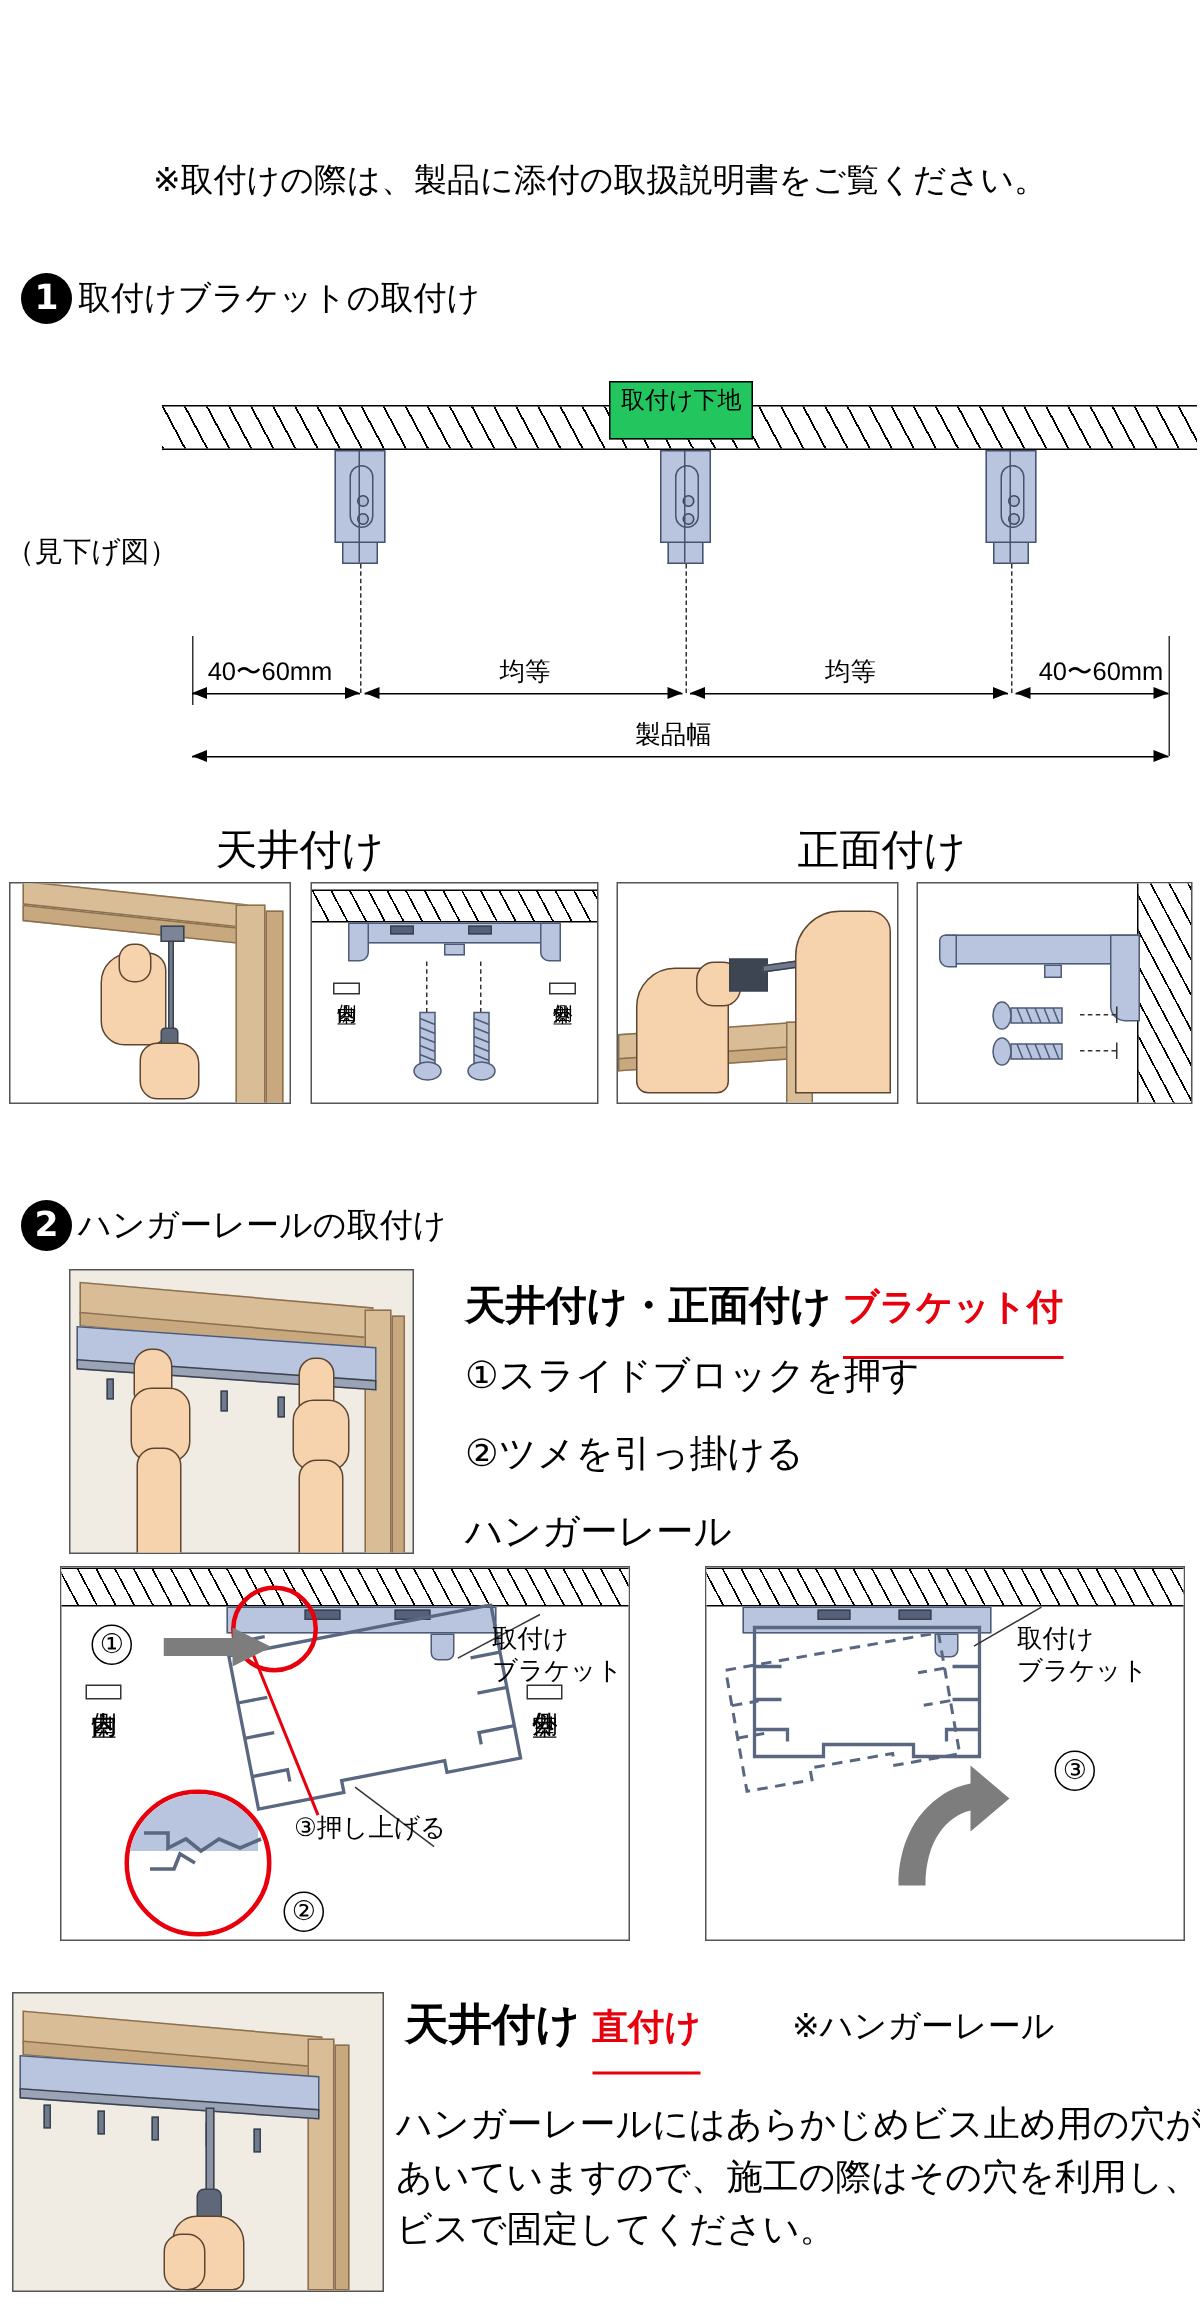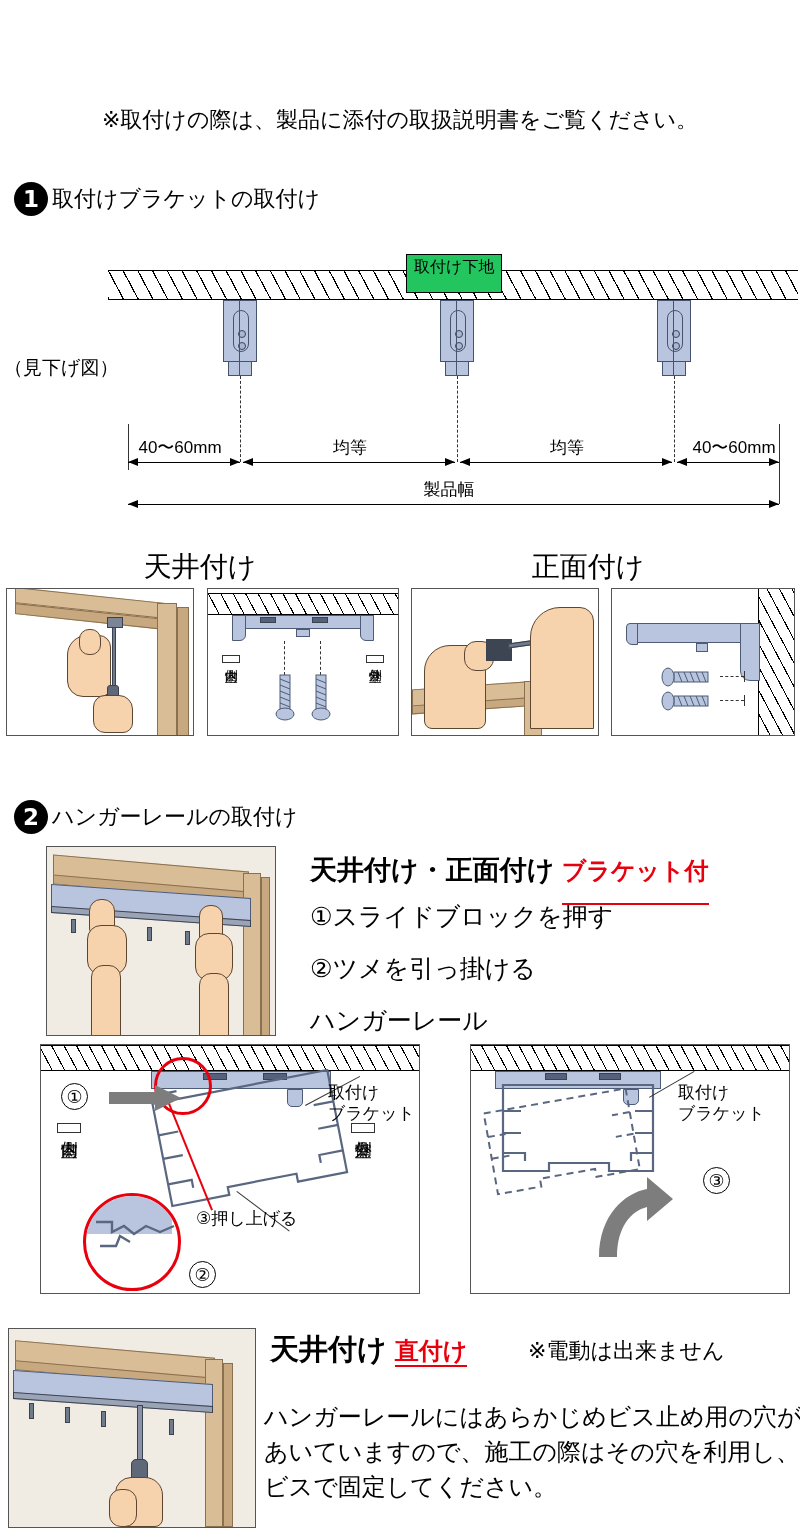--- a/index.html
+++ b/index.html
@@ -156,21 +156,21 @@
   .red-circle {
     position: absolute; border: 3.4px solid #e8000d; border-radius: 50%;
     background: transparent;
   }
   .red-line { position: absolute; background: #e8000d; transform-origin: 0 0; height: 2.2px; }
   .leader { position: absolute; background: #333; transform-origin: 0 0; height: 1.1px; }
 
   
   .b-head { position: absolute; font-size: 29px; font-weight: bold; }
   .b-tag {
-    color: #e8000d; font-size: 24px; border-bottom: 2px solid #e8000d; padding-bottom: 1px;
+    color: #e8000d; font-size: 24px; border-bottom: 2px solid #e8000d; padding-bottom: 16px;
   }
   .b-note { position: absolute; font-size: 22px; }
   .b-para { position: absolute; font-size: 24px; line-height: 1.45; width: 540px; }
 </style>
 </head>
 <body>
 
 <div class="page">
 
 
@@ -458,16 +458,16 @@
     <div class="steel" style="left:128px; top:76px; width:6px; height:62px; background:#8a93a4;"></div>
     <div class="steel" style="left:122px; top:130px; width:17px; height:34px; border-radius:5px; background:#5e6878;"></div>
     <div class="skin" style="left:106px; top:148px; width:48px; height:50px; border-radius:16px 18px 8px 10px;"></div>
     <div class="skin" style="left:100px; top:160px; width:28px; height:38px; border-radius:12px;"></div>
   </div>
 
   <div class="b-head" style="left:270px; top:1330px;">
     <span>天井付け</span>
     <span class="b-tag">直付け</span>
   </div>
-  <div class="b-note" style="left:528px; top:1336px;">※電動は出来ません</div>
+  <div class="b-note" style="left:528px; top:1336px;">※ハンガーレール</div>
   <div class="b-para" style="left:264px; top:1400px;">ハンガーレールにはあらかじめビス止め用の穴があいていますので、施工の際はその穴を利用し、ビスで固定してください。</div>
 
 </div>
 
 </body></html>

